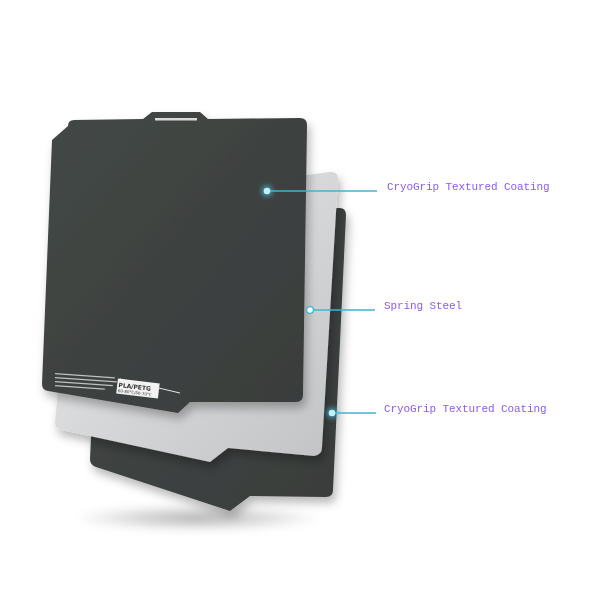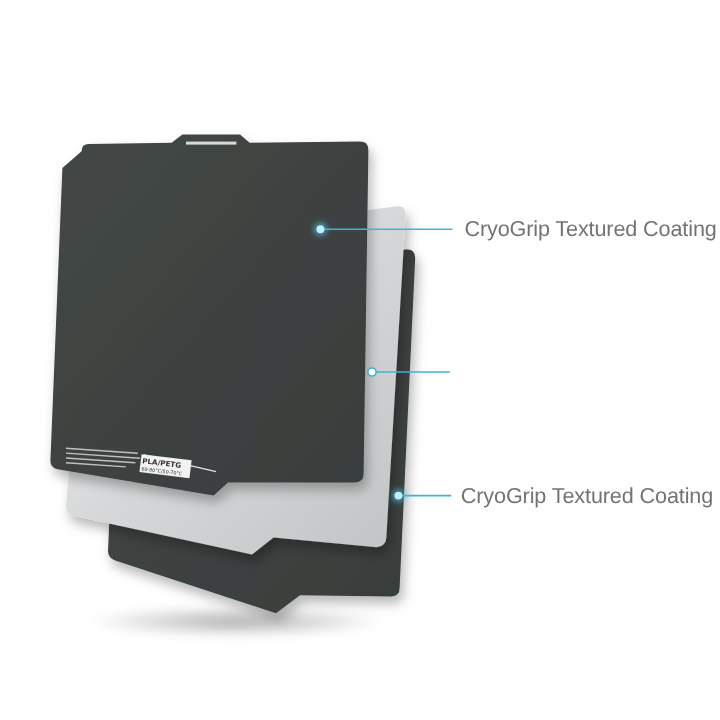--- a/index.html
+++ b/index.html
@@ -1,20 +1,20 @@
 <!DOCTYPE html>
 <html><head>
 <meta charset="utf-8">
 <style>
   html, body { margin: 0; padding: 0; background: #ffffff; }
   body { width: 600px; height: 600px; position: relative; overflow: hidden; font-family: "DejaVu Sans", sans-serif; }
   .stage { position: absolute; left: 0; top: 0; width: 600px; height: 600px; }
   .label {
-    position: absolute; color: #737373; font-size: 18px; white-space: nowrap;
-    font-family: Liberation Sans, sans-serif; letter-spacing: -0.1px;
+    position: absolute; color: #8b5cf6; font-size: 11px; white-space: nowrap;
+    font-family: Liberation Mono, monospace; letter-spacing: -0.1px;
   }
   .shadow {
     position: absolute; left: 75px; top: 505px; width: 245px; height: 26px;
     border-radius: 50%; background: radial-gradient(ellipse at center, rgba(150,150,150,0.75) 0%, rgba(190,190,190,0.45) 45%, rgba(255,255,255,0) 72%);
     filter: blur(4px);
   }
 </style>
 </head>
 <body>
 
@@ -80,14 +80,15 @@
       <circle cx="332" cy="413" r="3.3" fill="#bff0ff"></circle>
     </g>
   </svg>
 
   <div style="position:absolute;left:119px;top:381px;width:42px;transform:rotate(7deg);transform-origin:left top;font-family:'DejaVu Sans',sans-serif;color:#333;">
     <div style="font-size:6px;font-weight:bold;line-height:7px;">PLA/PETG</div>
     <div style="font-size:4px;line-height:5px;">60-80°C/50-70°C</div>
   </div>
 
   <div class="label" style="left:387px;top:181px;">CryoGrip Textured Coating</div>
+  <div class="label" style="left:384px;top:300px;">Spring Steel</div>
   <div class="label" style="left:384px;top:403px;">CryoGrip Textured Coating</div>
 </div>
 
 </body></html>

